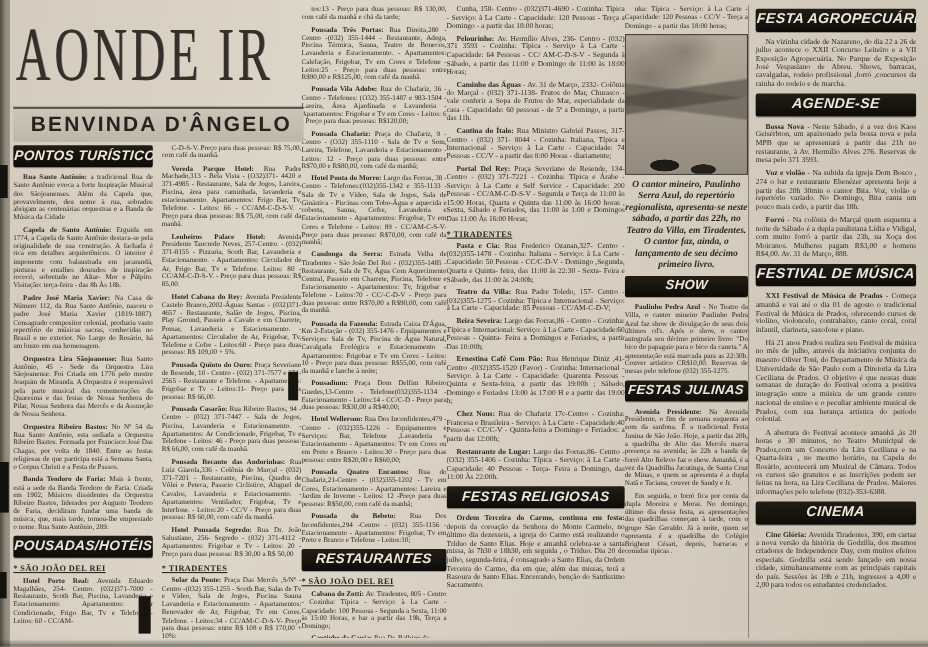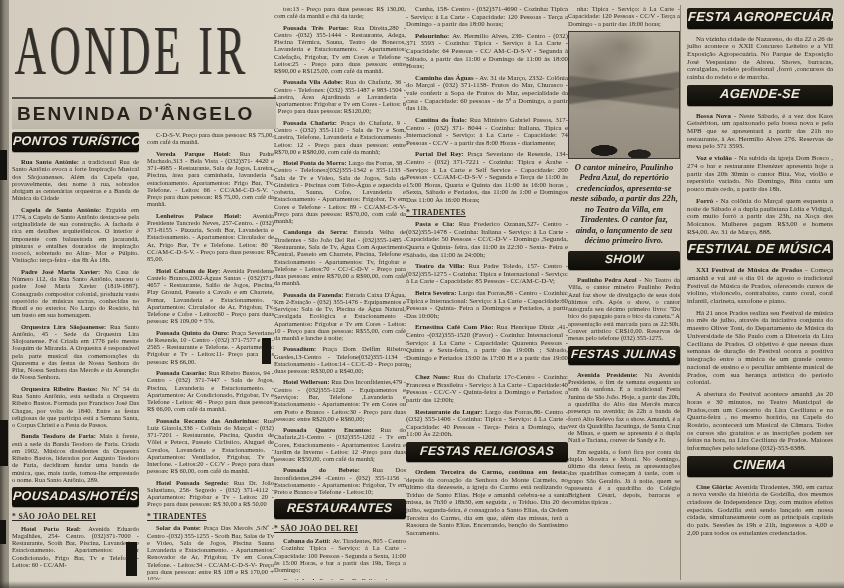--- a/index.html
+++ b/index.html
@@ -6,21 +6,21 @@
   body{width:844px;height:588px;overflow:hidden;background:#cfc9bb;}
   .page{position:relative;width:844px;height:588px;background:linear-gradient(100deg,#d3ccbe 0%,#dcd6c8 30%,#d6cfc1 60%,#cdc6b7 100%);font-family:"Liberation Serif",serif;color:#2b2822;box-sizing:border-box;padding:5px 6px 8px 12px;display:flex;gap:0;}
   .edge-left{position:absolute;left:0;top:0;width:9px;height:588px;background:linear-gradient(90deg,#4d493f,#8d887b 55%,rgba(0,0,0,0));background-color:#9a9487;}
   .edge-left i{position:absolute;left:0;background:#14120e;display:block;}
   .edge-bottom{position:absolute;left:0;bottom:0;width:844px;height:7px;background:linear-gradient(rgba(0,0,0,0),rgba(43,40,33,.6));}
   .artifact{position:absolute;background:#17150f;}
   .leftzone{width:262px;flex:0 0 262px;display:flex;flex-direction:column;}
   .masthead{height:124px;flex:0 0 124px;position:relative;border-bottom:1px solid #9a examine;}
   .mast-title{display:inline-block;font-family:"Liberation Serif",serif;font-weight:400;font-size:62px;letter-spacing:5px;color:#33302b;transform:scale(.70,1.12);transform-origin:8px 0;white-space:nowrap;margin-top:6px;text-shadow:1px 0 0 rgba(51,48,43,.55);}
   .byline-bar{position:absolute;left:0;right:-2px;top:92px;height:30px;background:linear-gradient(#cbc5b7,#bdb7a9);border-top:2px solid #57534a;display:flex;align-items:center;}
-  .byline{font-family:"Liberation Sans",sans-serif;font-weight:700;font-size:19px;letter-spacing:2px;color:#26231e;padding-left:5px;white-space:nowrap;}
+  .byline{font-family:"Liberation Sans",sans-serif;font-weight:700;font-size:19px;letter-spacing:2px;color:#26231e;padding-left:16px;white-space:nowrap;}
   .twocol{display:flex;gap:8px;flex:1;overflow:hidden;}
   .col{overflow:hidden;font-size:6.5px;line-height:1.12;text-align:justify;}
   .c0{width:127px;flex:0 0 127px;}
   .c1{width:127px;flex:0 0 127px;padding-top:2px;}
   .c2{width:132px;flex:0 0 132px;}
   .c3{width:162px;flex:0 0 162px;font-size:6.8px;}
   .c4{width:112px;flex:0 0 112px;}
   .sidebar{width:146px;flex:0 0 146px;border-left:1px solid #8d8779;padding-left:6px;font-size:6.9px;}
   .para{margin:0 0 4px;text-indent:9px;}
   .para b{font-weight:700;}
@@ -107,21 +107,21 @@
       <p class="para"><b class="lead">Beira Seveira: </b>Largo das Forras,86 - Centro - Cozinha: Típica e Internacional: Serviço: à La Carte - Capacidade:60 Pessoas - Quinta- Feira a Domingos e Feriados, a partir Das 10:00h;</p>
       <p class="para"><b class="lead">Ernestina Café Com Pão: </b>Rua Henrique Diniz ,41-Centro -(032)355-1520 (Favor) - Cozinha: Internacional - Serviço: à La Carte - Capacidade: Quarenta Pessoas - Quinta e Sexta-feira, a partir das 19:00h ; Sábado, Domingo e Feriados 13:00 às 17:00 H e a partir das 19:00 h;</p>
       <p class="para"><b class="lead">Chez Nous: </b>Rua do Chafariz 17c-Centro - Cozinha: Francesa e Brasileira - Serviço: à La Carte - Capacidade:40 Pessoas - CC/C-V - Quinta-feira a Domingo e Feriados: a partir das 12:00h;</p>
       <p class="para"><b class="lead">Restaurante do Lugar: </b>Largo das Forras,86- Centro - (O32) 355-1406 - Cozinha: Típica - Serviço: à La Carte - Capacidade: 40 Pessoas - Terça- Feira a Domingo, das 11:00 Às 22:00h.</p>
       <div class="banner"><span class="banner-text">FESTAS RELIGIOSAS</span></div>
       <p class="para"><b class="lead">Ordem Terceira do Carmo, continua em festa: </b>depois da coroação da Senhora do Monte Carmelo, no último dia dezesseis, a igreja do Carmo está realizando o Tríduo de Santo Elias. Hoje e amanhã celebra-se a santa missa, às 7h30 e 18h30, em seguida , o Tríduo. Dia 20 de julho, segunda-feira, é consagrado a Santo Elias, da Ordem Terceira do Carmo, dia em que, além das missas, terá a Rasoura de Santo Elias. Encerrando, benção do Santíssimo Sacramento.</p>
     </div>
   <div class="col c4">
       <p class="para">nha: Típica - Serviço: à La Carte - Capacidade: 120 Pessoas - CC/V - Terça a Domingo - a partir das 18:00 horas;</p>
       <div class="photo"></div>
-      <p class="caption">O cantor mineiro, Paulinho Pedra Azul, do repertório credenciados, apresenta-se neste sábado, a partir das 22h, no Teatro da Villa, em Tiradentes. O cantor faz, ainda, o lançamento de seu décimo primeiro livro.</p>
+      <p class="caption">O cantor mineiro, Paulinho Serra Azul, do repertório regionalista, apresenta-se neste sábado, a partir das 22h, no Teatro da Villa, em Tiradentes. O cantor faz, ainda, o lançamento de seu décimo primeiro livro.</p>
       <div class="banner"><span class="banner-text">SHOW</span></div>
       <p class="para"><b class="lead">Paulinho Pedra Azul </b>- No Teatro da Villa, o cantor mineiro Paulinho Pedra Azul faz show de divulgação de seus dois últimos cd's. Após o show, o cantor autografa seu décimo primeiro livro: "Do bico do papagaio para o bico da caneta." A apresentação está marcada para as 22:30h. Couver artístico CR$10,00. Reservas de mesas pelo telefone (032) 355-1275.</p>
       <div class="banner"><span class="banner-text">FESTAS JULINAS</span></div>
       <p class="para"><b class="lead">Avenida Presidente: </b>Na Avenida Presidente, o fim de semana esquenta ao som da sanfona. É a tradicional Festa Junina de São João. Hoje, a partir das 20h, a quadrilha do Alto das Mercês marca presença na avenida; às 22h a banda de forró Alto Relevo faz o show. Amanhã, é a vez da Quadrilha Jacutinga, de Santa Cruz de Minas, e quem se apresenta é a dupla Natã e Taciana, couver de Sandy e Jr.</p>
       <p class="para">Em seguida, o forró fica por conta da dupla Moreira e Morai. No domingo, último dia dessa festa, as apresentações das quadrilhas começam à tarde, com o grupo São Geraldo. Já à noite, quem se apresenta é a quadrilha do Colégio Brighent Césari, depois, barracas e comidas típicas .</p>
     </div>
   <div class="col sidebar">
       <div class="banner"><span class="banner-text">FESTA AGROPECUÁRIA</span></div>
       <p class="para">Na vizinha cidade de Nazareno, do dia 22 a 26 de julho acontece o XXII Concurso Leiteiro e a VII Exposição Agropecuária. No Parque de Exposição José Vespasiano de Abreu. Shows, barracas, cavalgadas, rodeio profissional ,forró ,concursos da rainha do rodeio e de marcha.</p>
       <div class="banner"><span class="banner-text">AGENDE-SE</span></div>

